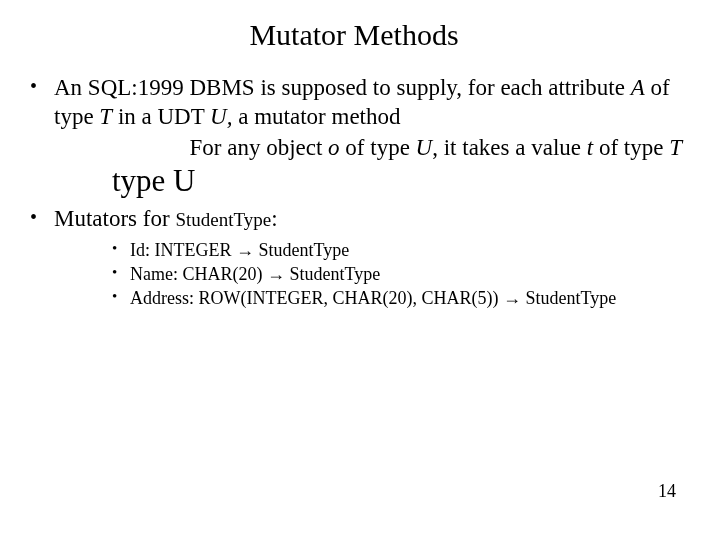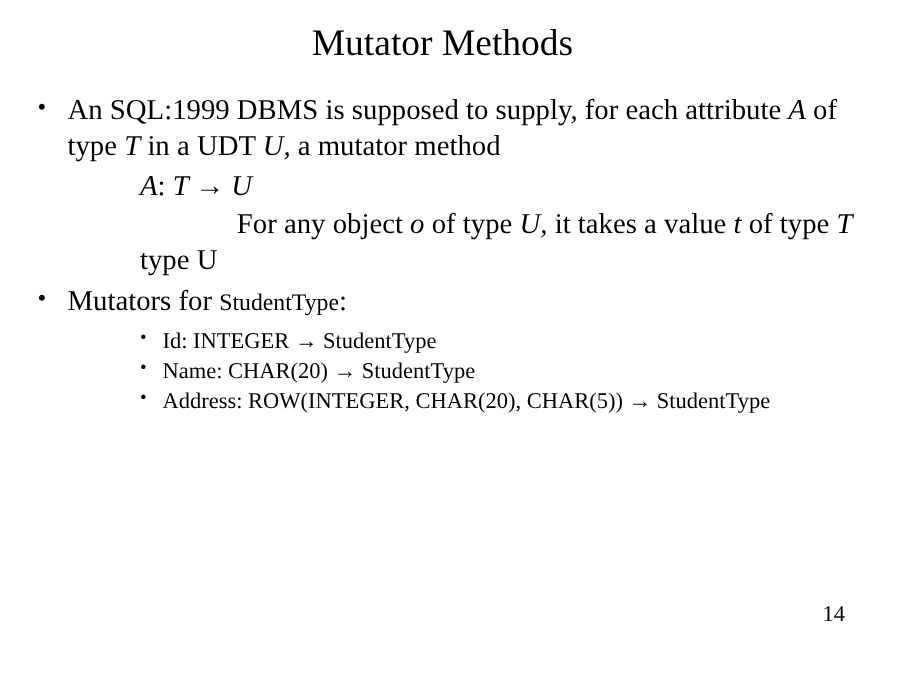--- a/index.html
+++ b/index.html
@@ -52,21 +52,21 @@
   .sig .arrow { font-style: normal; }
   .body2 {
     padding-left: 38px;
     font-size: 23px;
     line-height: 1.25;
     margin: 2px 0 0 0;
     text-align: right;
   }
   .body2-cont {
     padding-left: 58px;
-    font-size: 23px;
+    font-size: 31px;
     line-height: 1.25;
   }
   ul.inner {
     list-style: none;
     margin: 4px 0 0 0;
     padding: 0 0 0 58px;
     font-size: 18px;
     line-height: 1.35;
   }
   ul.inner > li {
@@ -94,23 +94,20 @@
 <body>
 
 <div class="slide">
 
   <h1 class="title">Mutator Methods</h1>
 
   <ul class="outer">
     <li>
       <span>An SQL:1999 DBMS is supposed to supply, for each attribute </span><span class="i">A</span><span> of type </span><span class="i">T</span><span> in a UDT </span><span class="i">U,</span><span> a </span><span>mutator method</span>
 
-      <div class="sig">
-        <span>A</span><span style="font-style:normal">:  </span><span>T </span><span class="arrow">→</span><span>  </span><span>U</span>
-      </div>
 
       <div class="body2">
         <span>For any object </span><span class="i">o</span><span> of type </span><span class="i">U</span><span>, it takes a value </span><span class="i">t</span><span> of  type </span><span class="i">T</span>
       </div>
       <div class="body2-cont">type U</div>
     </li>
 
     <li>
       <span>Mutators for </span><span class="smallstu">StudentType</span><span>:</span>
 

